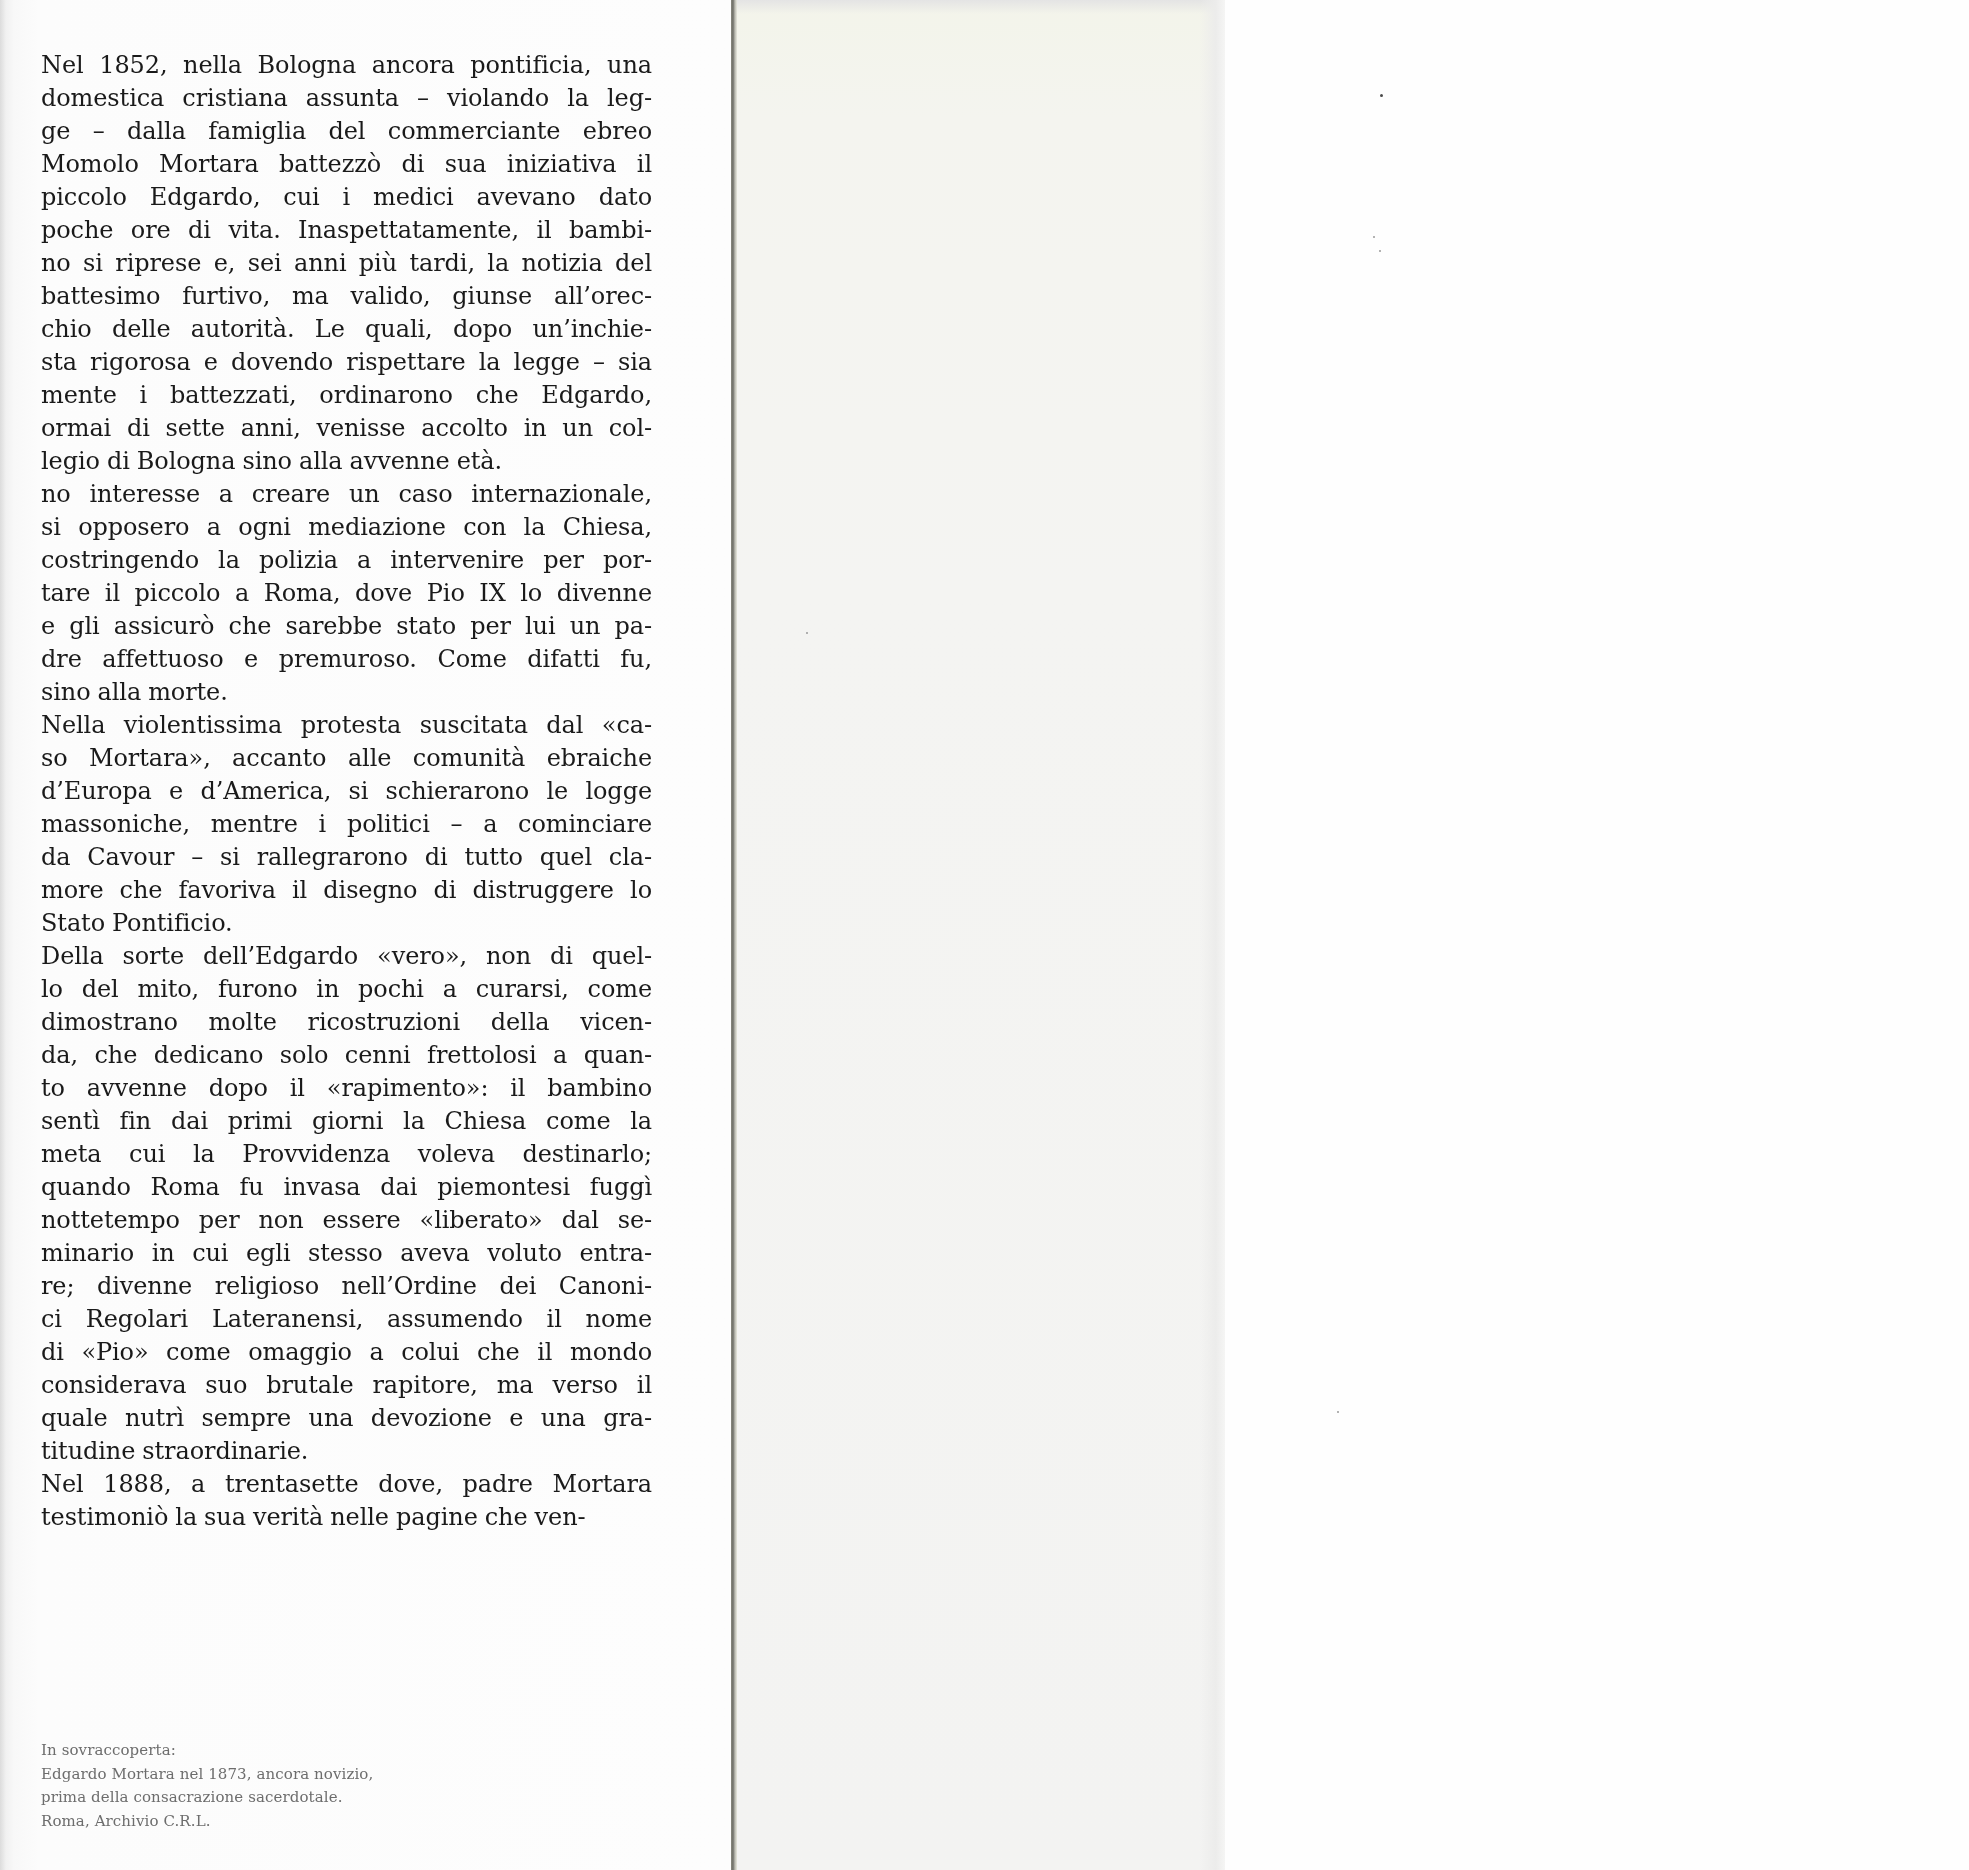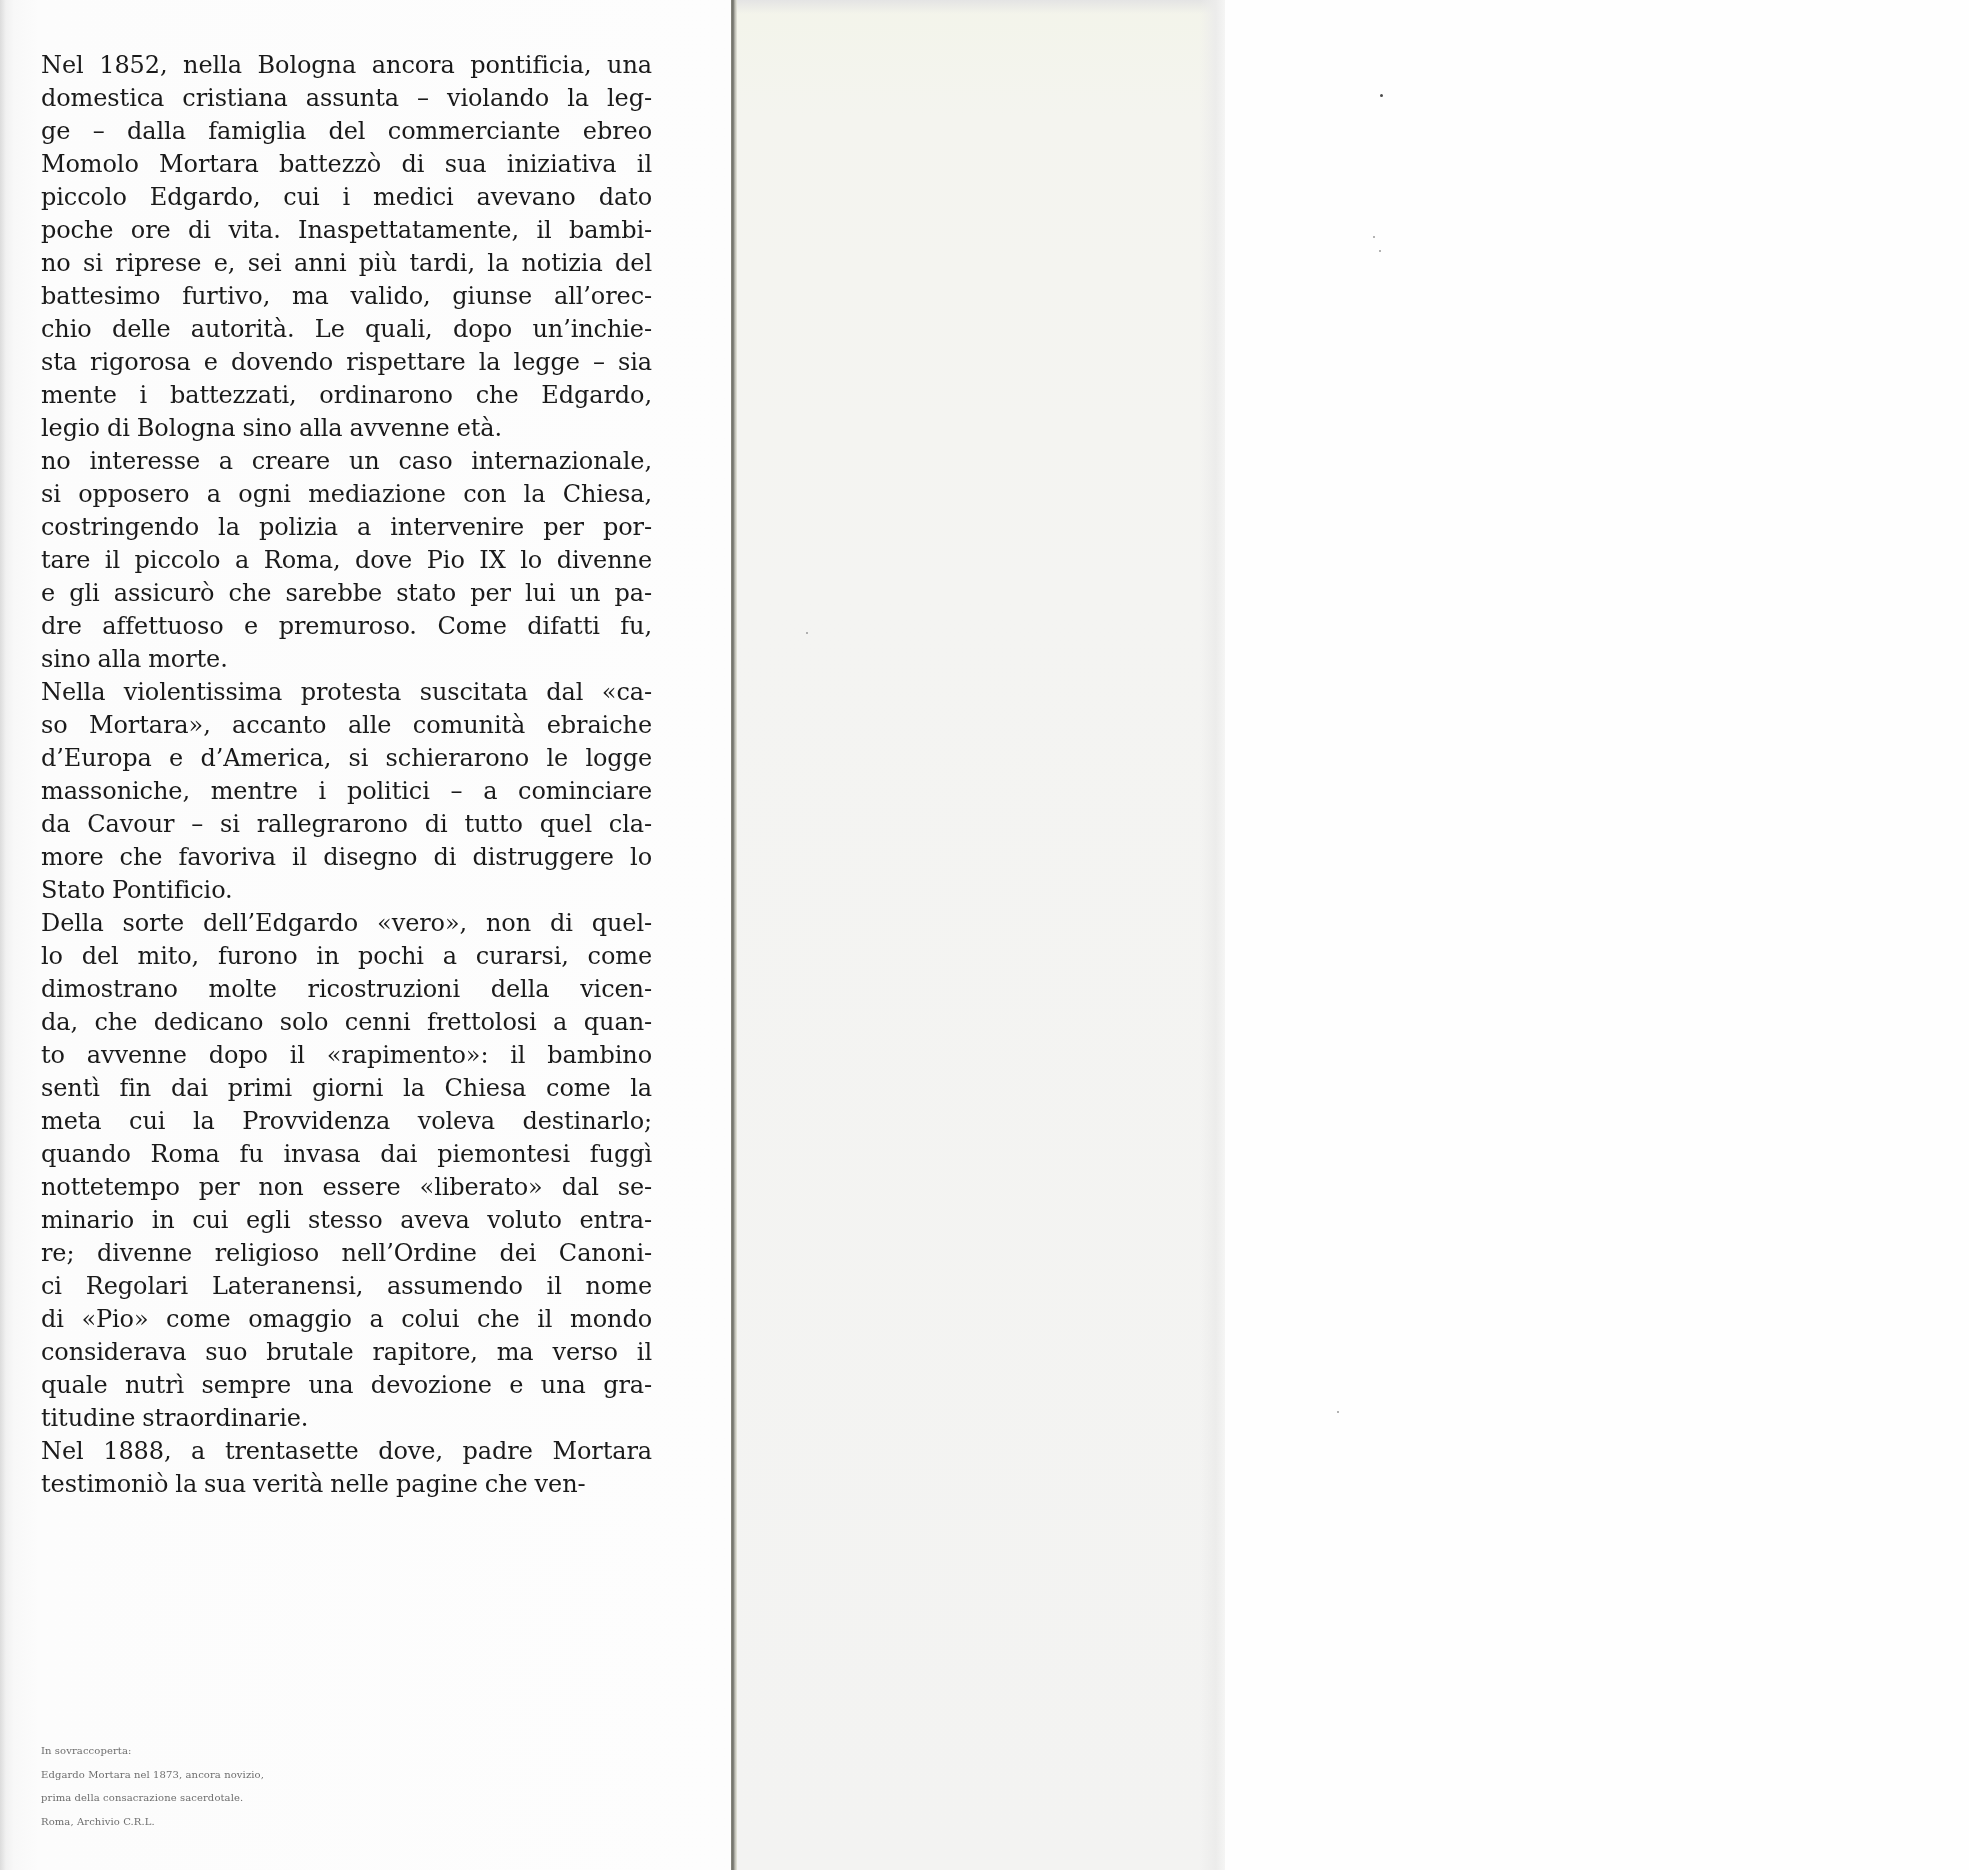--- a/index.html
+++ b/index.html
@@ -47,21 +47,21 @@
       overflow: visible;
     }
     .flap-body .line.last {
       text-align-last: left;
     }
     .caption {
       position: absolute;
       left: 41px;
       top: 1739px;
       font-family: "DejaVu Serif", "Liberation Serif", serif;
-      font-size: 10px;
+      font-size: 15px;
       line-height: 23.6px;
       color: #6d6d6d;
       letter-spacing: 0.1px;
     }
     .caption .cap-line { display: block; white-space: nowrap; }
 
     
     .fold-edge {
       position: absolute;
       left: 731px;
@@ -124,20 +124,21 @@
         <span class="line">domestica cristiana assunta – violando la leg-</span>
         <span class="line">ge – dalla famiglia del commerciante ebreo</span>
         <span class="line">Momolo Mortara battezzò di sua iniziativa il</span>
         <span class="line">piccolo Edgardo, cui i medici avevano dato</span>
         <span class="line">poche ore di vita. Inaspettatamente, il bambi-</span>
         <span class="line">no si riprese e, sei anni più tardi, la notizia del</span>
         <span class="line">battesimo furtivo, ma valido, giunse all’orec-</span>
         <span class="line">chio delle autorità. Le quali, dopo un’inchie-</span>
         <span class="line">sta rigorosa e dovendo rispettare la legge – sia</span>
         <span class="line">mente i battezzati, ordinarono che Edgardo,</span>
+        <span class="line">ormai di sette anni, venisse accolto in un col-</span>
         <span class="line last">legio di Bologna sino alla avvenne età.</span>
         <span class="line">no interesse a creare un caso internazionale,</span>
         <span class="line">si opposero a ogni mediazione con la Chiesa,</span>
         <span class="line">costringendo la polizia a intervenire per por-</span>
         <span class="line">tare il piccolo a Roma, dove Pio IX lo divenne</span>
         <span class="line">e gli assicurò che sarebbe stato per lui un pa-</span>
         <span class="line">dre affettuoso e premuroso. Come difatti fu,</span>
         <span class="line last">sino alla morte.</span>
         <span class="line">Nella violentissima protesta suscitata dal «ca-</span>
         <span class="line">so Mortara», accanto alle comunità ebraiche</span>

